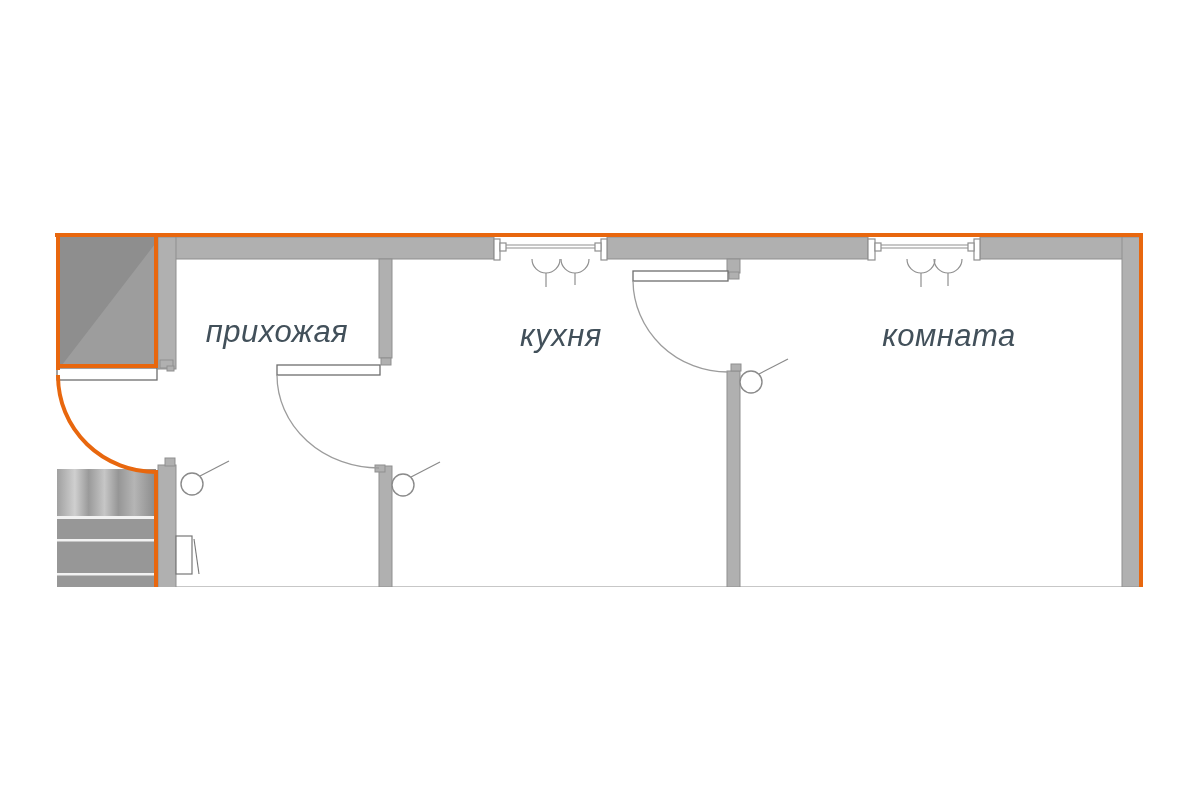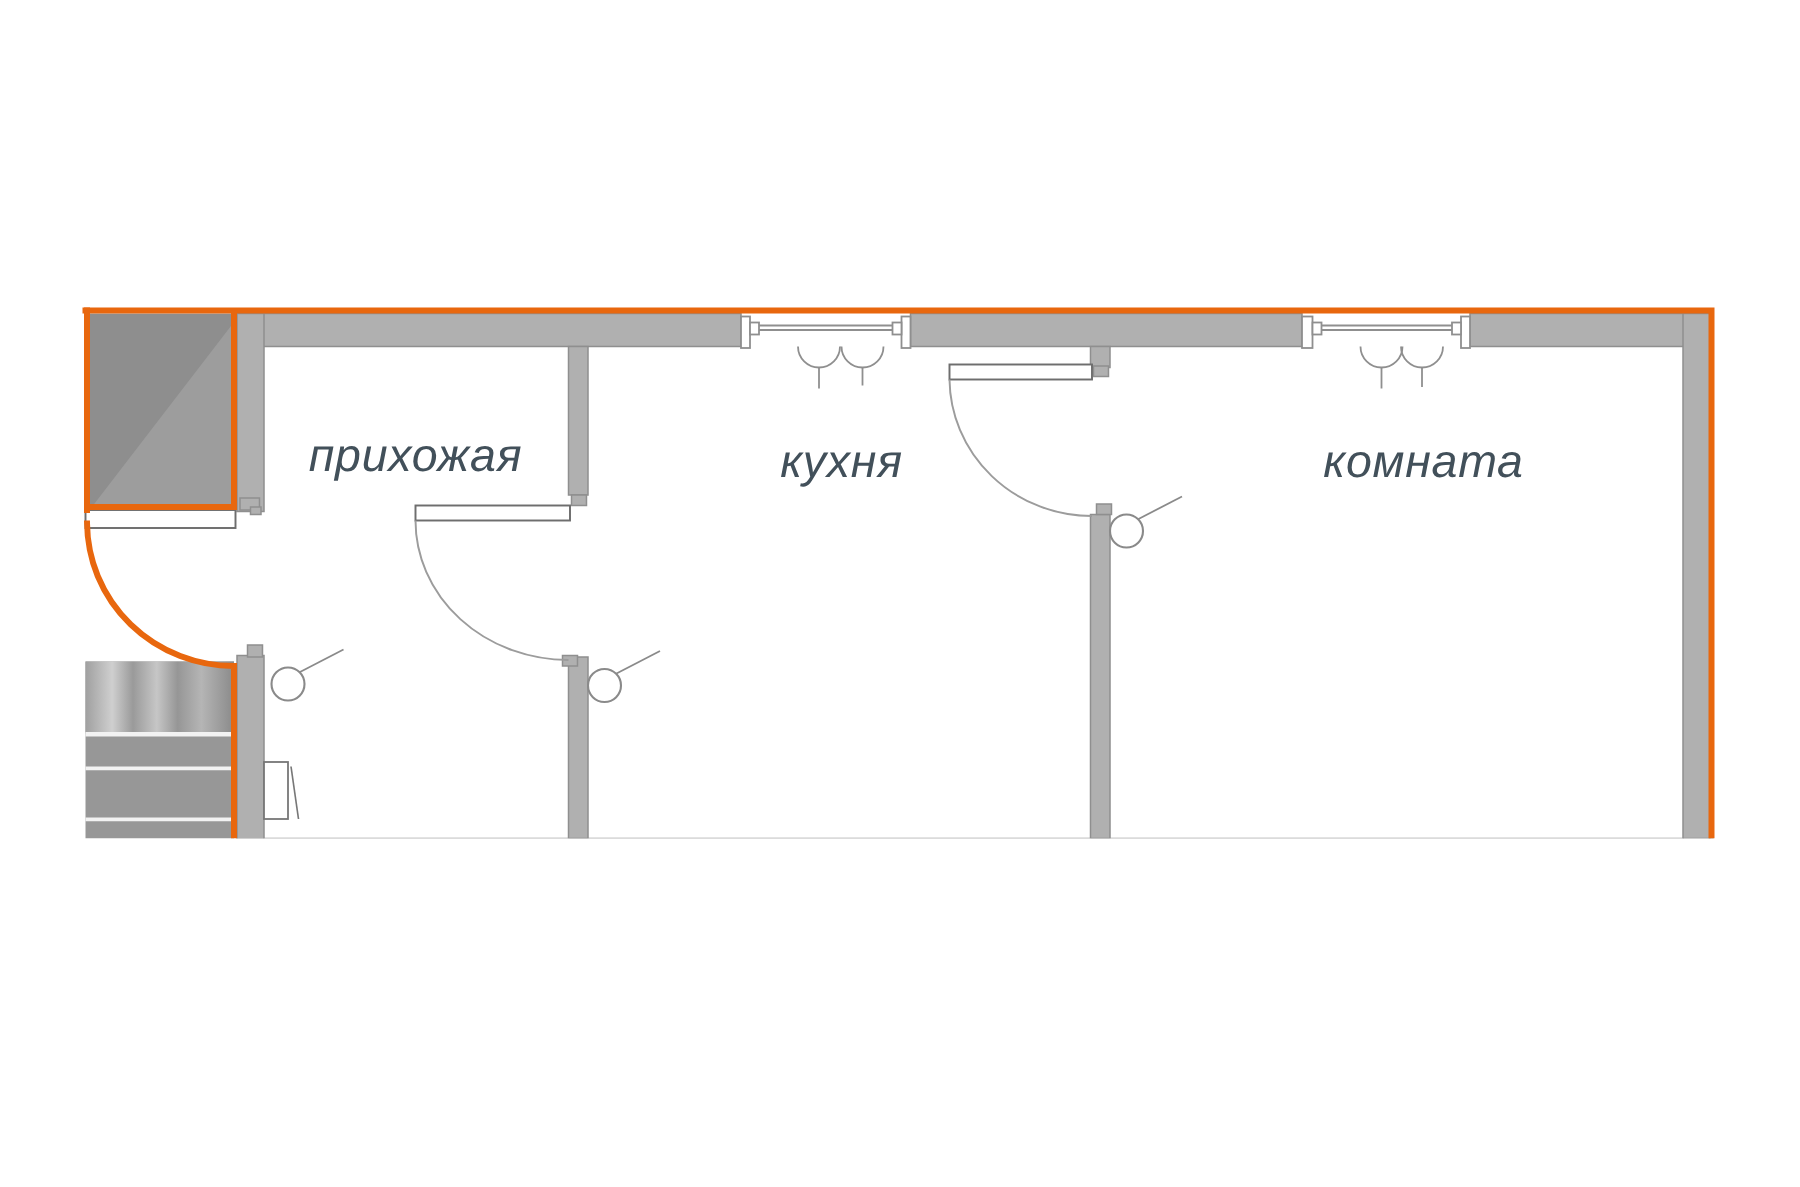--- a/index.html
+++ b/index.html
@@ -1,17 +1,17 @@
 <!DOCTYPE html>
 <html><head>
 <meta charset="utf-8">
 <style>
   html,body{margin:0;padding:0;background:#ffffff;}
   .stage{position:relative;width:1200px;height:559px;background:#ffffff;overflow:hidden;
-         font-family:"Liberation Sans", sans-serif;}
+         font-family:"Liberation Sans", sans-serif;margin-top:28px;}
   .stage svg{position:absolute;left:0;top:0;}
   
   .walls rect{stroke:#8f8f8f;stroke-width:1;}
   
   .cap{fill:#ffffff;stroke:#8f8f8f;stroke-width:1.2;}
   .glass{stroke:#8f8f8f;stroke-width:1.2;fill:none;}
   .vent{stroke:#8f8f8f;stroke-width:1.2;fill:none;}
   
   .leaf{fill:#ffffff;stroke:#6e6e6e;stroke-width:1.3;}
   .swing{fill:none;stroke:#9c9c9c;stroke-width:1.3;}

